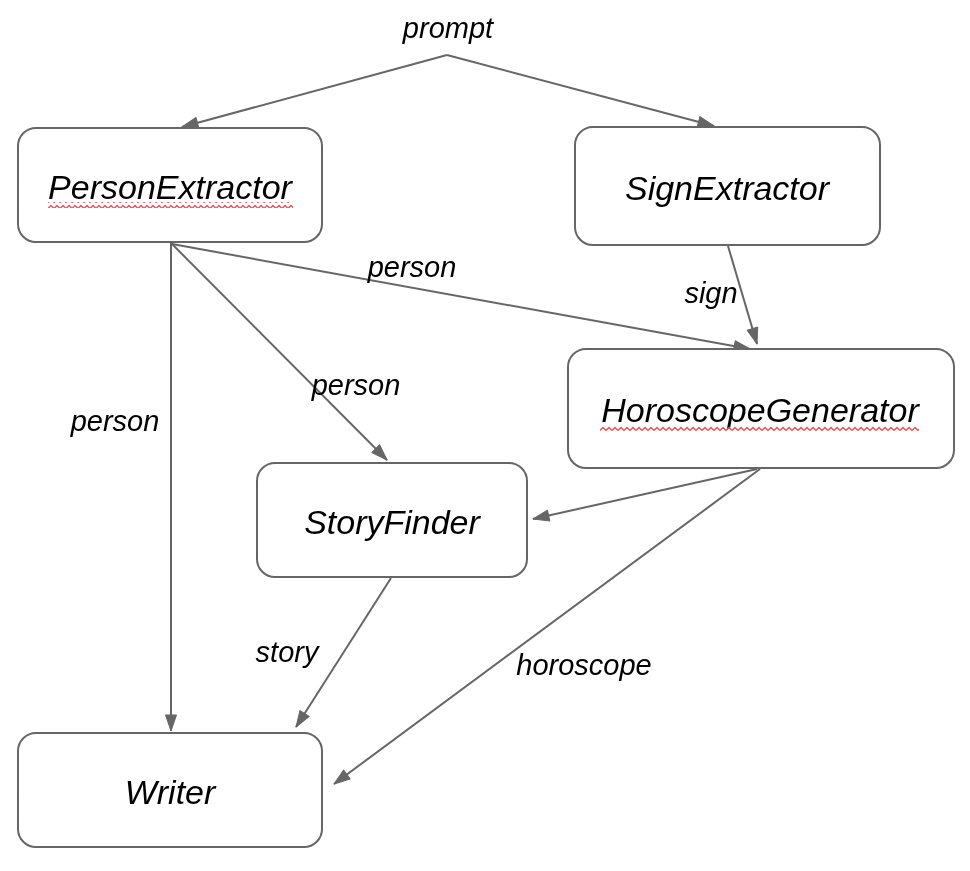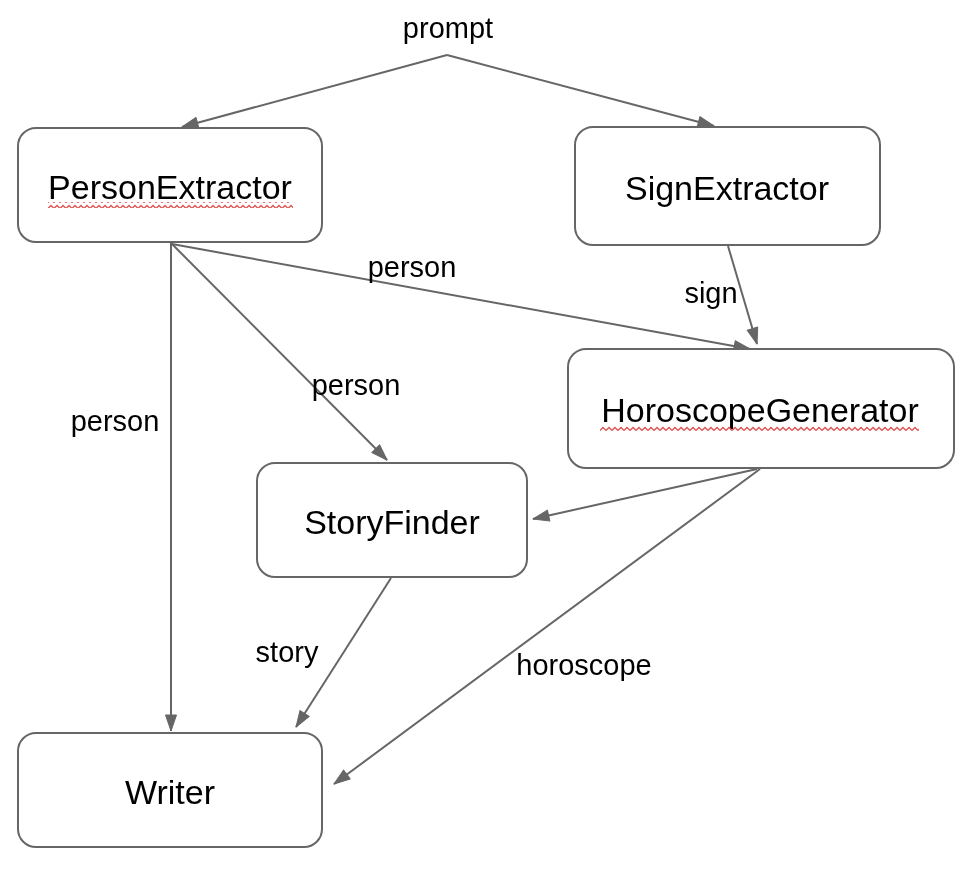--- a/index.html
+++ b/index.html
@@ -7,20 +7,21 @@
     padding: 0;
     background: #ffffff;
     font-family: "Liberation Sans", sans-serif;
   }
   .canvas-wrap {
     position: relative;
     width: 970px;
     height: 871px;
     background: #ffffff;
     overflow: hidden;
+    font-style: italic;
   }
   svg { display: block; }
   .edge-line {
     stroke: #666666;
     stroke-width: 2;
     fill: none;
   }
   .node-box {
     fill: #ffffff;
     stroke: #666666;

